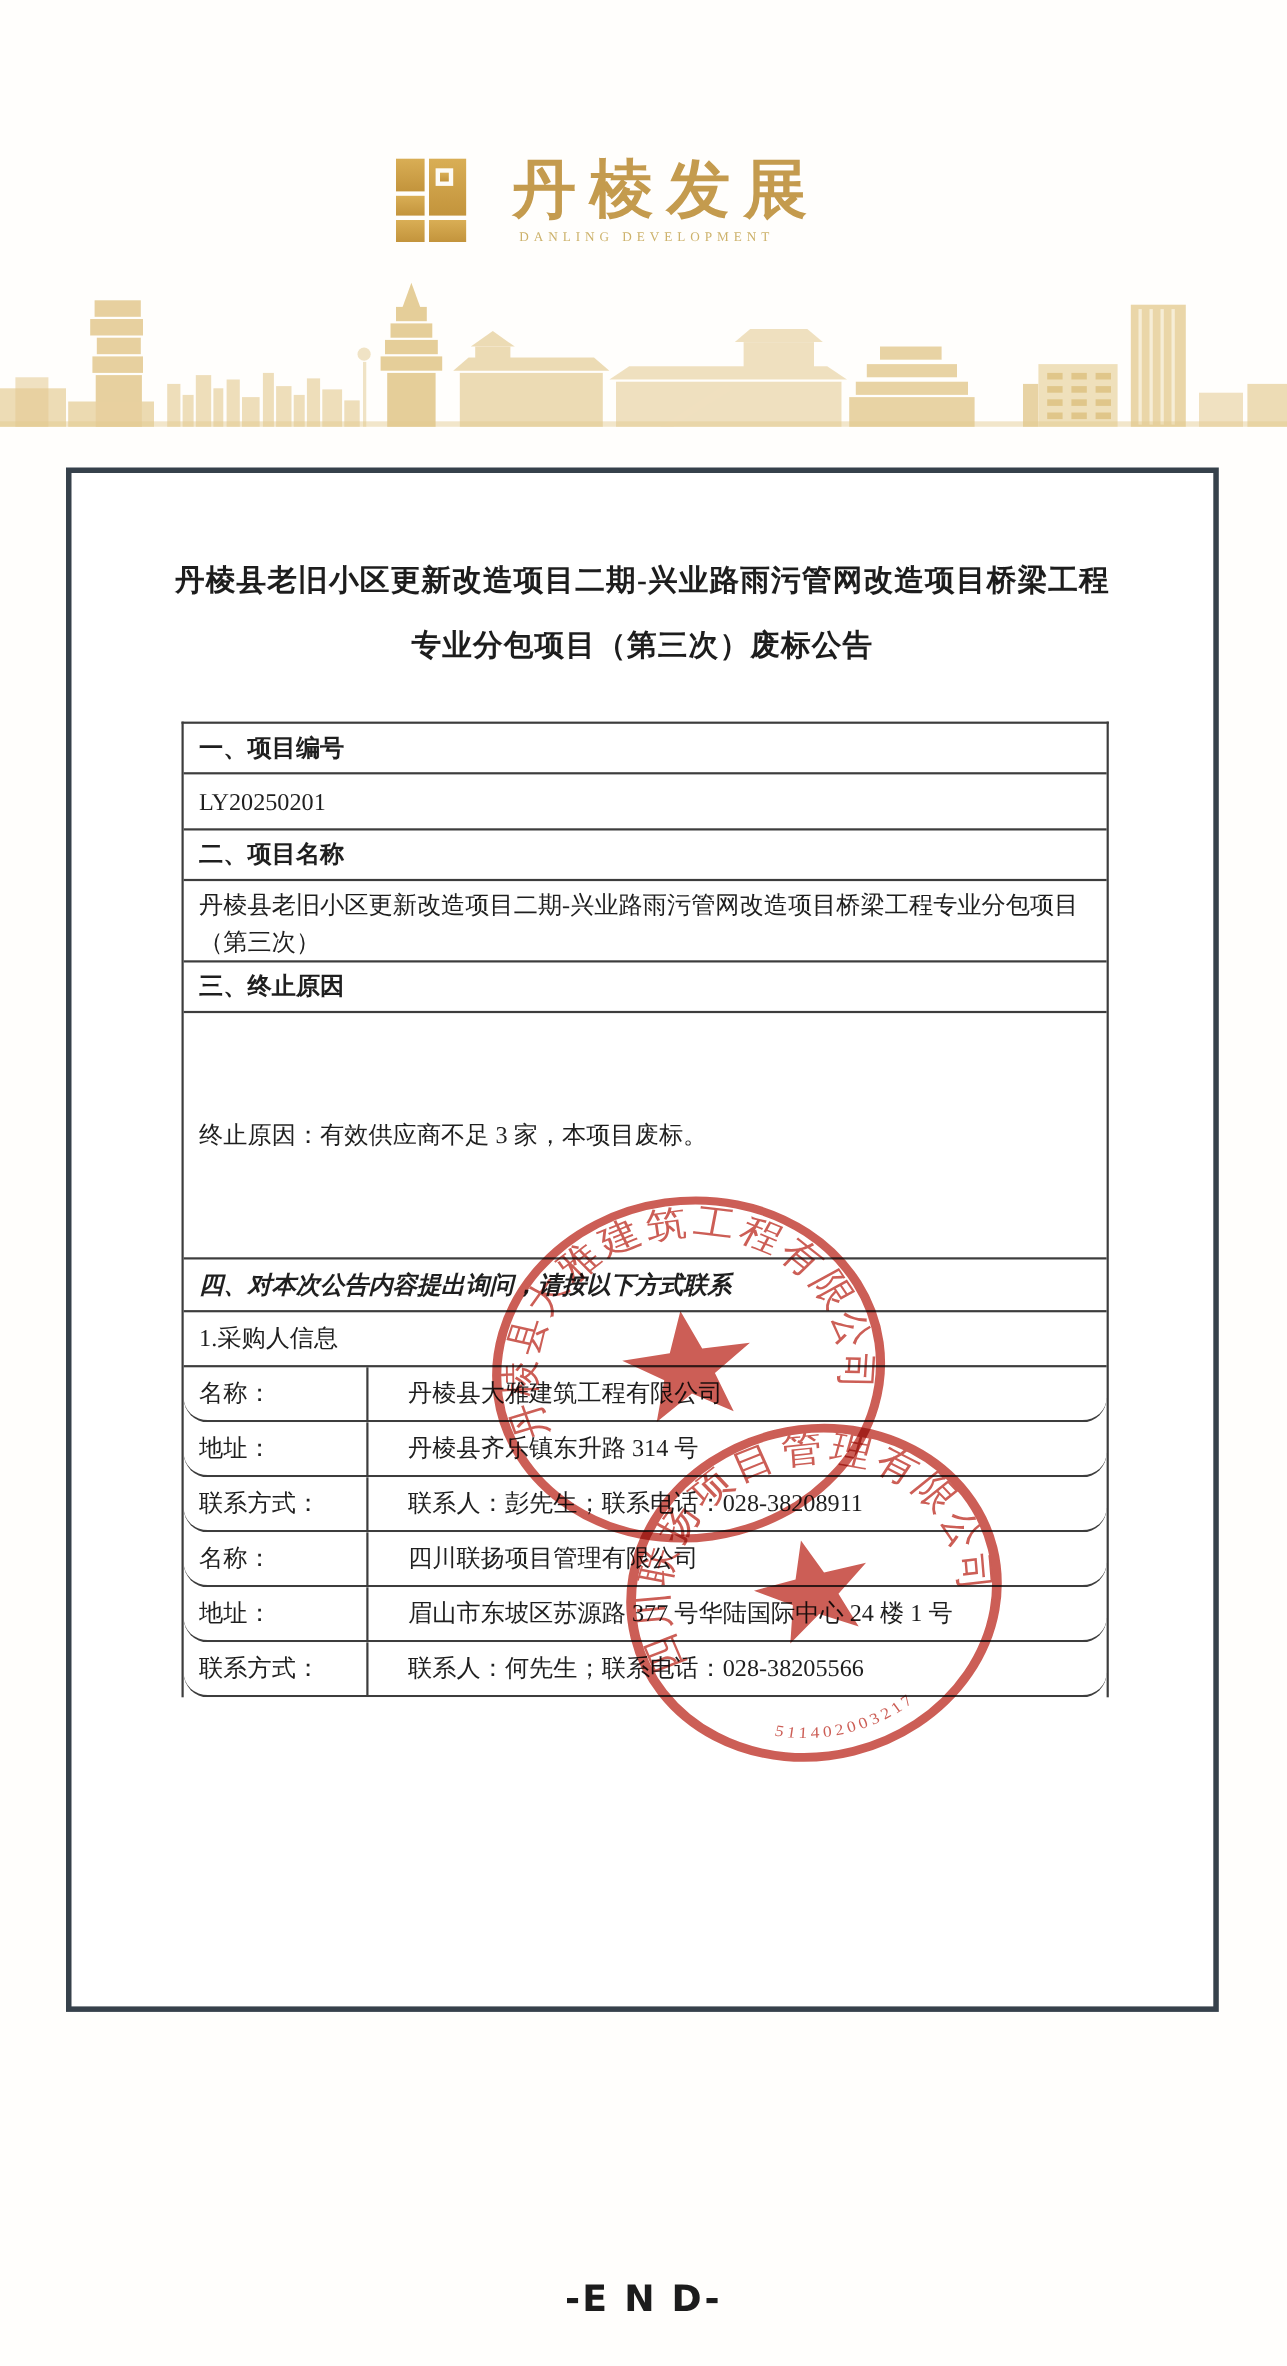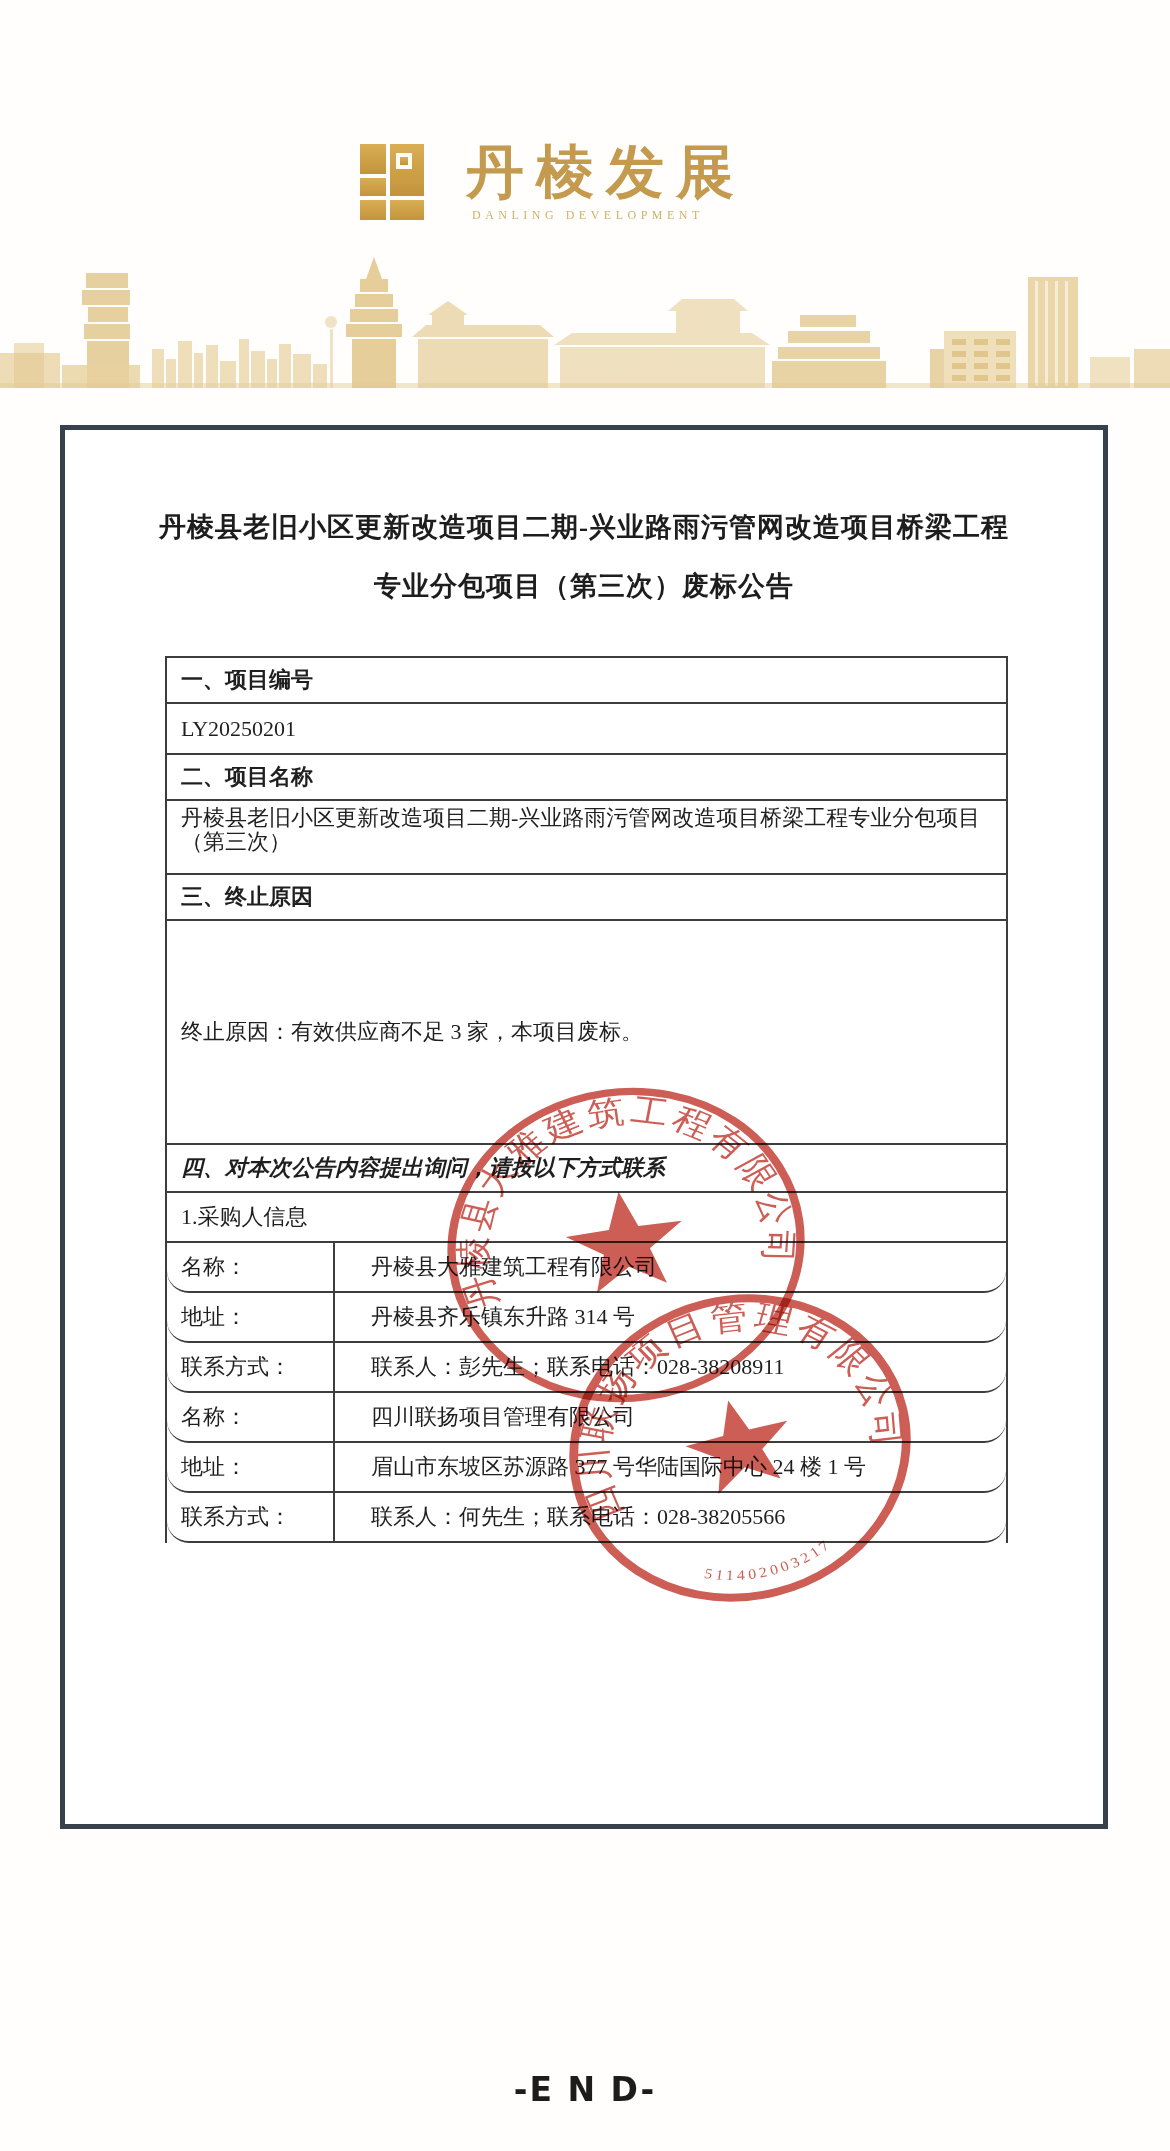--- a/index.html
+++ b/index.html
@@ -25,21 +25,21 @@
   .doc-title span { display:block; }
 
   
   .tbl { position:absolute; left:100px; top:190px; width:843px;
          border:2px solid #3d3d3d; border-bottom:none; background:#fff;margin-top:36px; }
   .tr { border-bottom:2px solid #3d3d3d; font-size:22px; color:#1f1f1f;
         display:flex; align-items:center; padding:0 14px; }
   .tr.th { font-weight:bold; height:46px; }
   .tr.th4 { font-weight:bold; height:48px;font-style:italic; }
   .tr.v1 { height:51px; }
-  .tr.v2 { height:74px; display:block; padding:5px 14px; line-height:24px; }
+  .tr.v2 { height:74px; display:block; padding:5px 14px; line-height:34px; }
   .tr.reason { height:224px; }
   .tr.group { height:50px; }
   .tr.split { height:50px; padding:0;border-radius:22px; }
   .cell-label { width:168px; height:100%; border-right:2px solid #3d3d3d;
                 display:flex; align-items:center; padding-left:14px; }
   .cell-value { flex:1; height:100%; display:flex; align-items:center; padding-left:36px; }
 
   
   .stamp { position:absolute; mix-blend-mode:multiply; opacity:.82; pointer-events:none; }
   .stamp1 { left:440px; top:1082px; width:372px; height:326px; transform:rotate(-8deg); }

